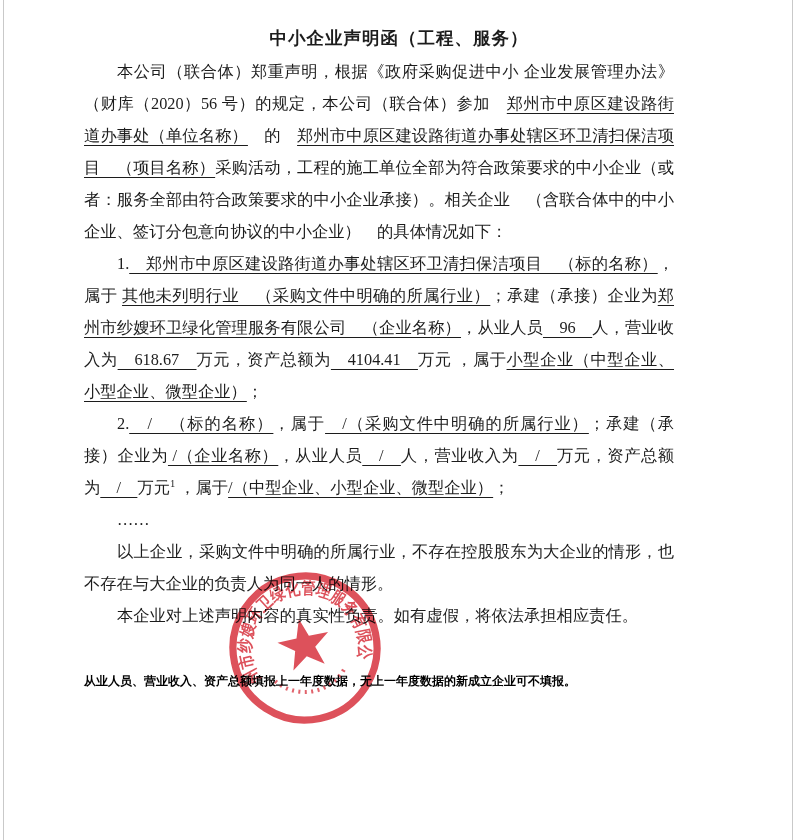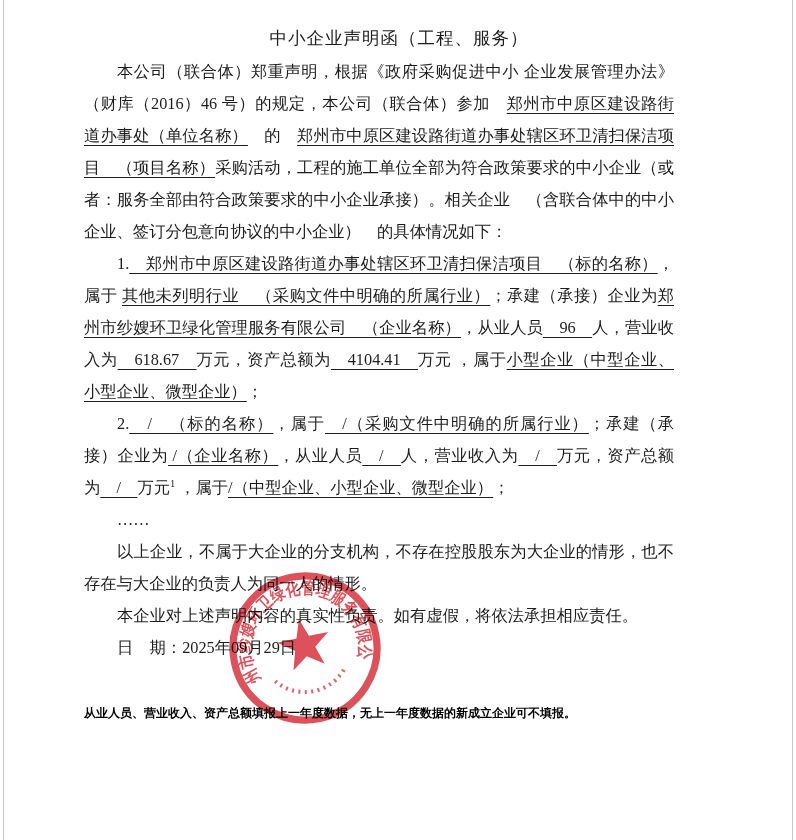--- a/index.html
+++ b/index.html
@@ -16,21 +16,21 @@
   .page-edge.right{right:3px;}
 
   .doc{
     position:absolute;
     top:26px;left:84px;width:590px;
   }
   .doc-title{
     width:710px;            
     margin-left:-40px;
     text-align:center;
-    font-weight:normal;
+    font-weight:bold;
     font-size:17.5px;
     line-height:24px;
     margin-top:0;margin-bottom:6px;
     letter-spacing:1px;
   }
   p.body-par{
     margin:0;
     font-size:16.3px;
     line-height:32px;
     text-align:justify;
@@ -79,34 +79,33 @@
 </head>
 <body>
 
 <div class="page-edge left"></div>
 <div class="page-edge right"></div>
 
 <div class="doc">
 
   <h1 class="doc-title">中小企业声明函（工程、服务）</h1>
 
-  <p class="body-par"><span>本公司（联合体）郑重声明，根据《政府采购促进中小 企业发展管理办法》（财库（2016）46 号）的规定，本公司（联合体）参加　</span><span class="u">郑州市中原区建设路街道办事处（单位名称）</span><span>　的　</span><span class="u">郑州市中原区建设路街道办事处辖区环卫清扫保洁项目　（项目名称）</span><span>采购活动，工程的施工单位全部为符合政策要求的中小企业（或者：服务全部由符合政策要求的中小企业承接）。相关企业　（含联合体中的中小企业、签订分包意向协议的中小企业）　的具体情况如下：</span></p>
+  <p class="body-par"><span>本公司（联合体）郑重声明，根据《政府采购促进中小 企业发展管理办法》（财库（2020）56 号）的规定，本公司（联合体）参加　</span><span class="u">郑州市中原区建设路街道办事处（单位名称）</span><span>　的　</span><span class="u">郑州市中原区建设路街道办事处辖区环卫清扫保洁项目　（项目名称）</span><span>采购活动，工程的施工单位全部为符合政策要求的中小企业（或者：服务全部由符合政策要求的中小企业承接）。相关企业　（含联合体中的中小企业、签订分包意向协议的中小企业）　的具体情况如下：</span></p>
 
   <p class="body-par"><span>1.</span><span class="u">　郑州市中原区建设路街道办事处辖区环卫清扫保洁项目　（标的名称）</span><span>，属于 </span><span class="u">其他未列明行业　（采购文件中明确的所属行业）</span><span>；承建（承接）企业为</span><span class="u">郑州市纱嫂环卫绿化管理服务有限公司　（企业名称）</span><span>，从业人员</span><span class="u">　96　</span><span>人，营业收入为</span><span class="u">　618.67　</span><span>万元，资产总额为</span><span class="u">　4104.41　</span><span>万元 ，属于</span><span class="u">小型企业（中型企业、小型企业、微型企业）</span><span>；</span></p>
 
   <p class="body-par"><span>2.</span><span class="u">　/　（标的名称）</span><span>，属于</span><span class="u">　/（采购文件中明确的所属行业）</span><span>；承建（承接）企业为</span><span class="u"> /（企业名称）</span><span>，从业人员</span><span class="u">　/　</span><span>人，营业收入为</span><span class="u">　/　</span><span>万元，资产总额</span><span>为</span><span class="u">　/　</span><span>万元</span><sup>1</sup><span> ，属于</span><span class="u">/（中型企业、小型企业、微型企业）</span><span>；</span></p>
 
   <p class="body-par">……</p>
 
-  <p class="body-par">以上企业，不属于大企业的分支机构，不存在控股股东为大企业的情形，也不存在与大企业的负责人为同一人的情形。</p>
+  <p class="body-par">以上企业，采购文件中明确的所属行业，不存在控股股东为大企业的情形，也不存在与大企业的负责人为同一人的情形。</p>
 
   <p class="body-par">本企业对上述声明内容的真实性负责。如有虚假，将依法承担相应责任。</p>
 
 
-  <p class="body-par date-line">日　期：2025年09月29日</p>
 
   <p class="footnote">从业人员、营业收入、资产总额填报上一年度数据，无上一年度数据的新成立企业可不填报。</p>
 </div>
 
 <svg class="stamp" viewBox="0 0 200 200">
   <defs>
     <path id="stamp-text-arc" d="M 36.1 123.3 A 68 68 0 1 1 163.9 123.3" fill="none"></path>
     <path id="stamp-code-arc" d="M 55 133 A 57 57 0 0 0 145 133" fill="none"></path>
   </defs>
 

